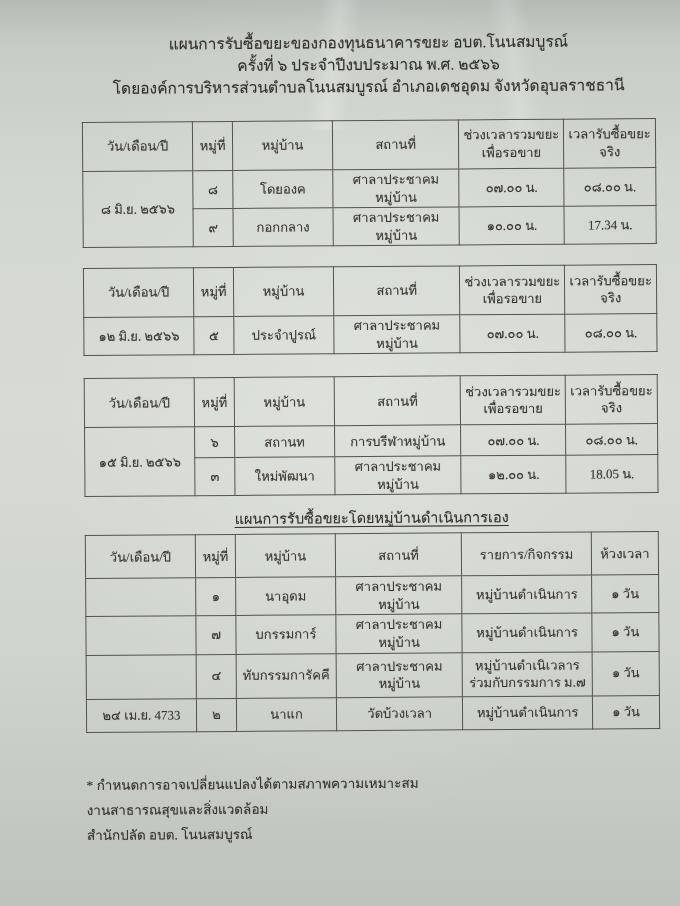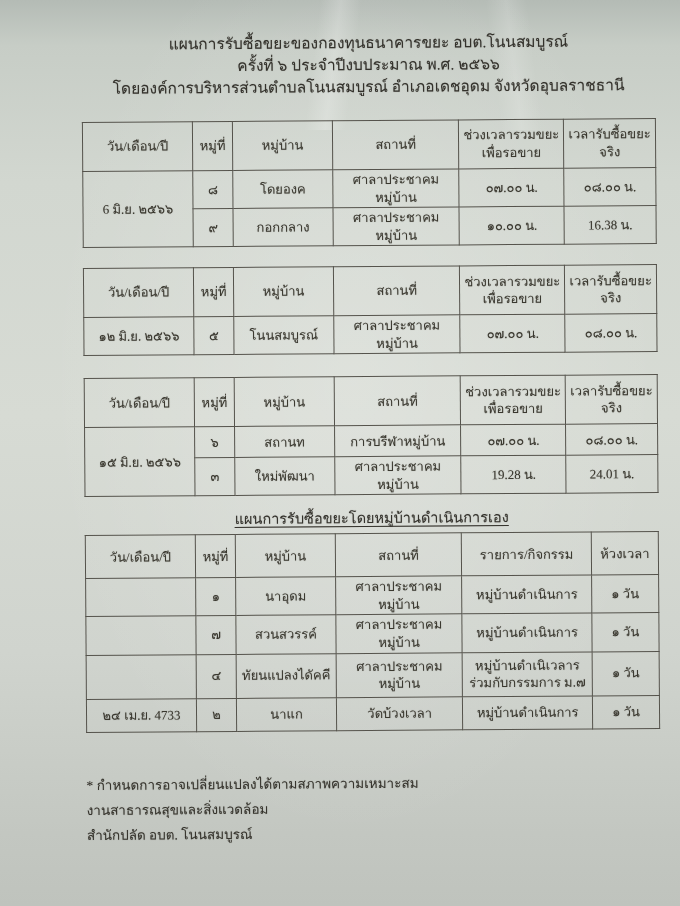--- a/index.html
+++ b/index.html
@@ -80,33 +80,33 @@
         <th>วัน/เดือน/ปี</th>
         <th>หมู่ที่</th>
         <th>หมู่บ้าน</th>
         <th>สถานที่</th>
         <th>ช่วงเวลารวมขยะ เพื่อรอขาย</th>
         <th>เวลารับซื้อขยะ จริง</th>
       </tr>
     </thead>
     <tbody>
       <tr>
-        <td rowspan="2">6 มิ.ย. ๒๕๖๖</td>
+        <td rowspan="2">๘ มิ.ย. ๒๕๖๖</td>
         <td>๘</td>
         <td>โดยองค</td>
         <td>ศาลาประชาคมหมู่บ้าน</td>
         <td>๐๗.๐๐ น.</td>
         <td>๐๘.๐๐ น.</td>
       </tr>
       <tr>
         <td>๙</td>
         <td>กอกกลาง</td>
         <td>ศาลาประชาคมหมู่บ้าน</td>
         <td>๑๐.๐๐ น.</td>
-        <td>16.38 น.</td>
+        <td>17.34 น.</td>
       </tr>
     </tbody>
   </table>
 
   <table class="tbl-sched tbl-t2">
     <colgroup>
         <col class="c-date">
         <col class="c-moo">
         <col class="c-vill">
         <col class="c-place">
@@ -120,21 +120,21 @@
         <th>หมู่บ้าน</th>
         <th>สถานที่</th>
         <th>ช่วงเวลารวมขยะ เพื่อรอขาย</th>
         <th>เวลารับซื้อขยะ จริง</th>
       </tr>
     </thead>
     <tbody>
       <tr>
         <td>๑๒ มิ.ย. ๒๕๖๖</td>
         <td>๕</td>
-        <td>โนนสมบูรณ์</td>
+        <td>ประจำปูรณ์</td>
         <td>ศาลาประชาคมหมู่บ้าน</td>
         <td>๐๗.๐๐ น.</td>
         <td>๐๘.๐๐ น.</td>
       </tr>
     </tbody>
   </table>
 
   <table class="tbl-sched tbl-t3">
     <colgroup>
         <col class="c-date">
@@ -160,22 +160,22 @@
         <td>๖</td>
         <td>สถานท</td>
         <td>การบรีฬาหมู่บ้าน</td>
         <td>๐๗.๐๐ น.</td>
         <td>๐๘.๐๐ น.</td>
       </tr>
       <tr>
         <td>๓</td>
         <td>ใหม่พัฒนา</td>
         <td>ศาลาประชาคมหมู่บ้าน</td>
-        <td>19.28 น.</td>
-        <td>24.01 น.</td>
+        <td>๑๒.๐๐ น.</td>
+        <td>18.05 น.</td>
       </tr>
     </tbody>
   </table>
 
   <div class="section-title">แผนการรับซื้อขยะโดยหมู่บ้านดำเนินการเอง</div>
 
   <table class="tbl-t4">
     <colgroup>
         <col class="c-date">
         <col class="c-moo">
@@ -199,29 +199,29 @@
         <td></td>
         <td>๑</td>
         <td>นาอุดม</td>
         <td>ศาลาประชาคมหมู่บ้าน</td>
         <td>หมู่บ้านดำเนินการ</td>
         <td>๑ วัน</td>
       </tr>
       <tr>
         <td></td>
         <td>๗</td>
-        <td>สวนสวรรค์</td>
+        <td>บกรรมการ์</td>
         <td>ศาลาประชาคมหมู่บ้าน</td>
         <td>หมู่บ้านดำเนินการ</td>
         <td>๑ วัน</td>
       </tr>
       <tr class="tall">
         <td></td>
         <td>๔</td>
-        <td>ทัยนแปลงไดัคคี</td>
+        <td>ทับกรรมการัคคี</td>
         <td>ศาลาประชาคมหมู่บ้าน</td>
         <td>หมู่บ้านดำเนิเวลาร ร่วมกับกรรมการ ม.๗</td>
         <td>๑ วัน</td>
       </tr>
       <tr>
         <td>๒๔ เม.ย. 4733</td>
         <td>๒</td>
         <td>นาแก</td>
         <td>วัดบ้วงเวลา</td>
         <td>หมู่บ้านดำเนินการ</td>

